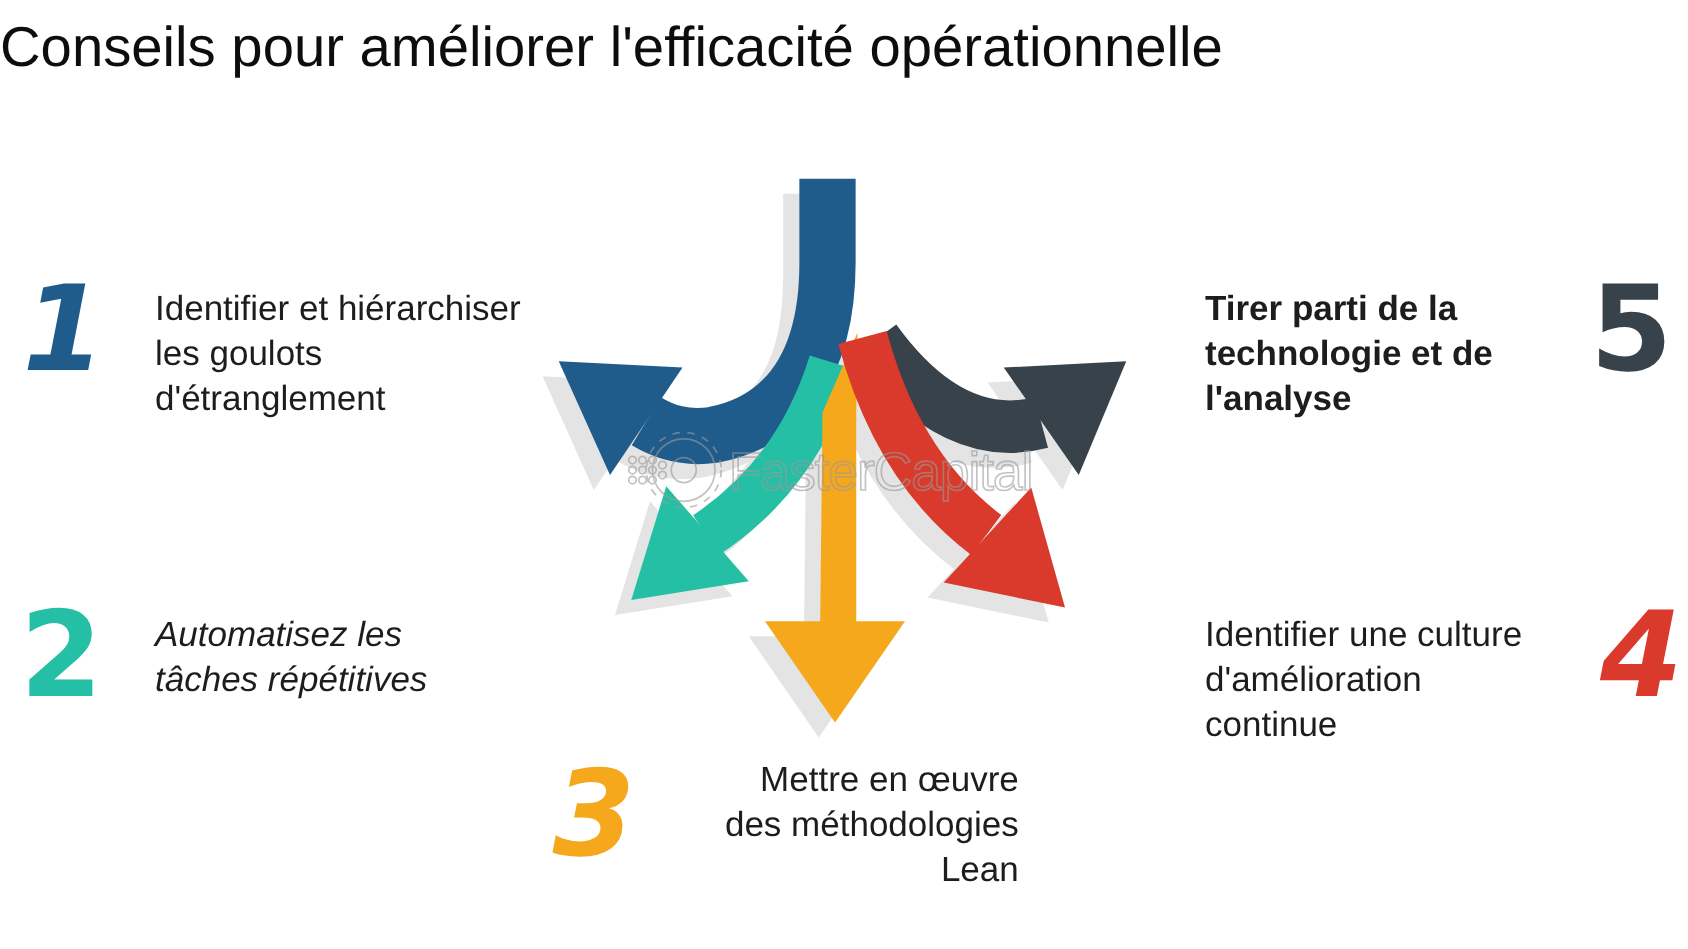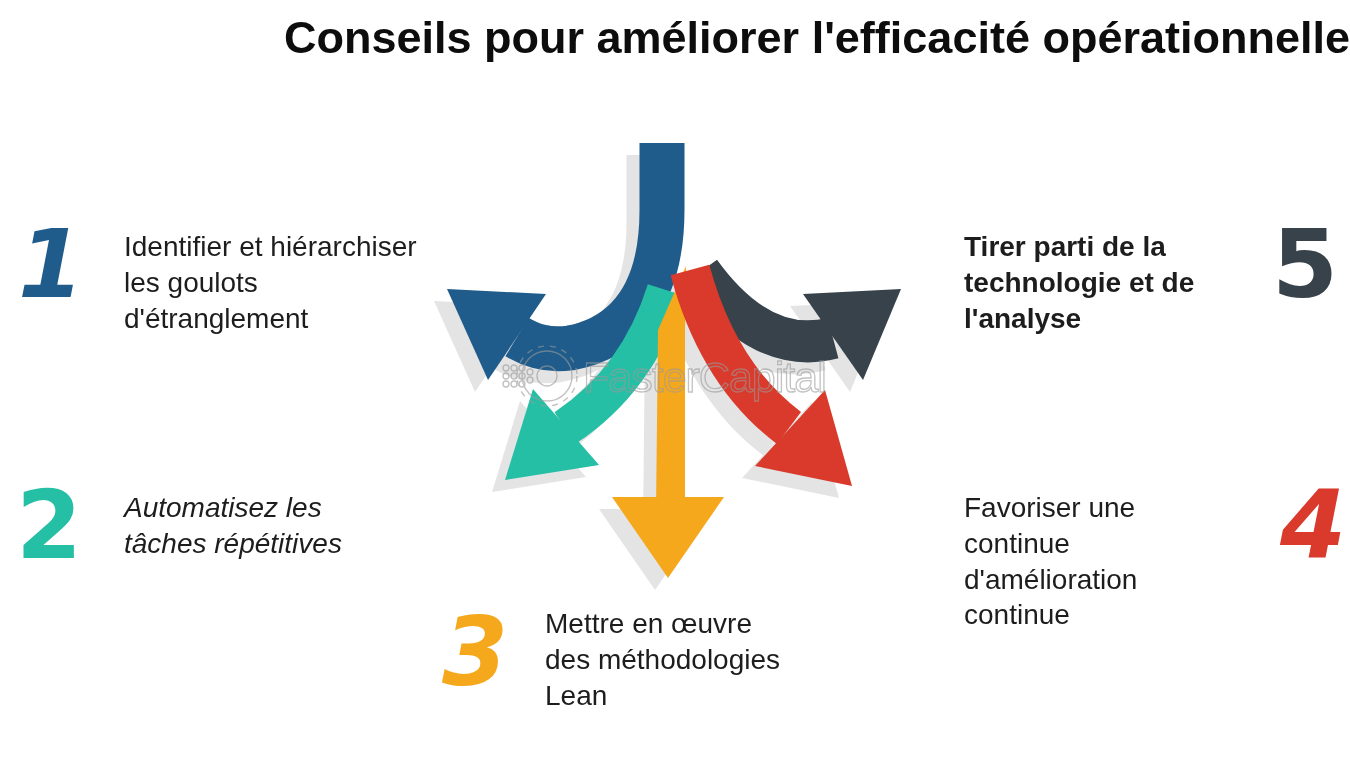--- a/index.html
+++ b/index.html
@@ -3,21 +3,21 @@
 <meta charset="utf-8">
 <style>
   html,body{margin:0;padding:0;}
   body{
     width:1350px;height:759px;position:relative;overflow:hidden;
     background:#ffffff;
     font-family:"Liberation Sans", sans-serif;
   }
   .title{
     position:absolute;top:12px;left:0;width:1350px;
-    text-align:right;font-size:45px;font-weight:700;color:#0d0d0d;
+    text-align:left;font-size:45px;font-weight:400;color:#0d0d0d;
     letter-spacing:0px;white-space:nowrap;
   }
   .item{position:absolute;}
   .num{
     position:absolute;
     font-family:"DejaVu Sans", sans-serif;
     font-weight:bold;font-size:95px;line-height:0.9;
   }
   .num.italic{font-style:italic;}
   .label{
@@ -101,24 +101,24 @@
   <div class="label" style="left:80px;top:229px;width:305px;">Identifier et hiérarchiser les goulots d'étranglement</div>
 </div>
 
 <div class="item">
   <div class="num c2" style="left:16px;top:483px;">2</div>
   <div class="label" style="left:80px;top:490px;width:250px;font-style:italic;">Automatisez les tâches répétitives</div>
 </div>
 
 <div class="item">
   <div class="num italic c3" style="left:442px;top:610px;">3</div>
-  <div class="label" style="left:501px;top:606px;width:240px;">Mettre en œuvre des méthodologies Lean</div>
+  <div class="label" style="left:531px;top:606px;width:240px;text-align:right;">Mettre en œuvre des méthodologies Lean</div>
 </div>
 
 <div class="item">
   <div class="num italic c4" style="left:1280px;top:483px;">4</div>
-  <div class="label" style="left:920px;top:490px;width:265px;">Favoriser une continue d'amélioration continue</div>
+  <div class="label" style="left:920px;top:490px;width:265px;">Identifier une culture d'amélioration continue</div>
 </div>
 
 <div class="item">
   <div class="num c5" style="left:1272px;top:222px;">5</div>
   <div class="label" style="left:920px;top:229px;width:335px;font-weight:bold;">Tirer parti de la technologie et de l'analyse</div>
 </div>
 
 </body></html>

